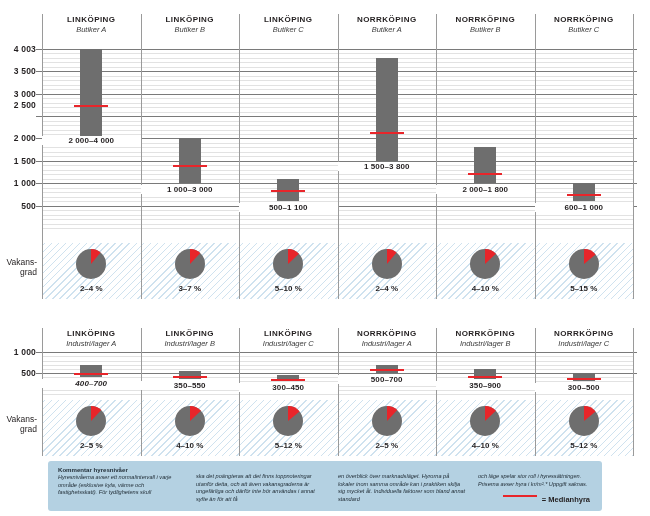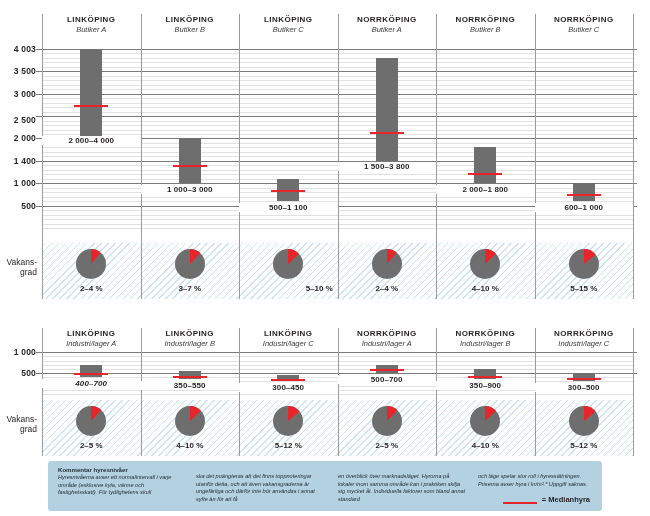--- a/index.html
+++ b/index.html
@@ -56,21 +56,21 @@
   }
 
   
   #footer-box{
     position:absolute;left:48px;top:461px;width:554px;height:50px;
     background:#b4d1e2;border-radius:3px;
   }
   .fcol{position:absolute;top:5px;font-size:5.6px;line-height:7.6px;font-style:italic;color:#1e2a33;}
   .fcol b{font-style:normal;font-weight:bold;font-size:6.1px;display:block;margin-bottom:.5px;}
   .findent{text-indent:6px;}
-  .legend{position:absolute;right:12px;bottom:7px;display:flex;align-items:flex-end;gap:5px;}
+  .legend{position:absolute;right:12px;bottom:7px;display:flex;align-items:flex-start;gap:5px;}
   .legend-line{width:34px;height:0;border-top:2.4px solid #e8252a;}
   .legend-txt{font-size:7.5px;font-weight:bold;}
 </style>
 </head>
 <body>
 
 <div class="panel" id="panel-top" style="top:0;height:310px;">
   <div class="plotwrap" id="plot-top" style="left:0;top:0;width:650px;height:310px;">
       <div class="vac" style="left:42px;width:591px;top:243px;height:56px;"></div>
       <div class="gline minor" style="left:42px;width:591px;top:228.00px;"></div>
@@ -112,25 +112,25 @@
       <div class="gline minor" style="left:42px;width:591px;top:66.86px;"></div>
       <div class="gline minor" style="left:42px;width:591px;top:62.38px;"></div>
       <div class="gline minor" style="left:42px;width:591px;top:57.90px;"></div>
       <div class="gline minor" style="left:42px;width:591px;top:53.43px;"></div>
       <div class="gline minor" style="left:42px;width:591px;top:48.95px;"></div>
       <div class="gline" style="left:36px;width:601px;top:205.62px;"></div>
       <div class="axis-label" style="top:205.62px;right:614px;">500</div>
       <div class="gline" style="left:36px;width:601px;top:183.24px;"></div>
       <div class="axis-label" style="top:183.24px;right:614px;">1 000</div>
       <div class="gline" style="left:36px;width:601px;top:160.86px;"></div>
-      <div class="axis-label" style="top:160.86px;right:614px;">1 400</div>
+      <div class="axis-label" style="top:160.86px;right:614px;">1 500</div>
       <div class="gline" style="left:36px;width:601px;top:138.48px;"></div>
       <div class="axis-label" style="top:138.48px;right:614px;">2 000</div>
       <div class="gline" style="left:36px;width:601px;top:116.10px;"></div>
-      <div class="axis-label" style="top:120px;right:614px;">2 500</div>
+      <div class="axis-label" style="top:105px;right:614px;">2 500</div>
       <div class="gline" style="left:36px;width:601px;top:93.71px;"></div>
       <div class="axis-label" style="top:93.71px;right:614px;">3 000</div>
       <div class="gline" style="left:36px;width:601px;top:71.33px;"></div>
       <div class="axis-label" style="top:71.33px;right:614px;">3 500</div>
       <div class="gline" style="left:36px;width:601px;top:48.95px;"></div>
       <div class="axis-label" style="top:48.95px;right:614px;">4 003</div>
       <div class="colsep" style="left:42.00px;top:14px;height:285px;"></div>
       <div class="colsep" style="left:140.50px;top:14px;height:285px;"></div>
       <div class="colsep" style="left:239.00px;top:14px;height:285px;"></div>
       <div class="colsep" style="left:337.50px;top:14px;height:285px;"></div>
@@ -165,21 +165,21 @@
         <div class="city">LINKÖPING</div>
         <div class="seg">Butiker C</div>
       </div>
       <div class="bar" style="left:277.25px;width:22px;top:178.76px;height:22.38px;"></div>
       <div class="median" style="left:271.25px;width:34px;top:189.50px;"></div>
       <div class="rangelbl" style="left:239px;width:98.5px;top:202.64px;">500–1 100</div>
       <div class="pie" style="left:273.25px;top:249px;width:30px;height:30px;"><svg width="30" height="30" viewBox="0 0 30 30">
           <circle cx="15" cy="15" r="15" fill="#6e6e6e"></circle>
           <path d="M 15 15 L 15 0 A 15 15 0 0 1 25.93 4.73 Z" fill="#e8252a"></path>
         </svg></div>
-      <div class="pielbl" style="left:239px;width:98.5px;top:284px;padding-left:31px;">5–10 %</div>
+      <div class="pielbl" style="left:239px;width:98.5px;top:284px;">5–10 %</div>
       <div class="colhead" style="left:337.5px;width:98.5px;top:14px;">
         <div class="city">NORRKÖPING</div>
         <div class="seg">Butiker A</div>
       </div>
       <div class="bar" style="left:375.75px;width:22px;top:57.90px;height:102.95px;"></div>
       <div class="median" style="left:369.75px;width:34px;top:131.76px;"></div>
       <div class="rangelbl" style="left:337.5px;width:98.5px;top:162.36px;">1 500–3 800</div>
       <div class="pie" style="left:371.75px;top:249px;width:30px;height:30px;"><svg width="30" height="30" viewBox="0 0 30 30">
           <circle cx="15" cy="15" r="15" fill="#6e6e6e"></circle>
           <path d="M 15 15 L 15 0 A 15 15 0 0 1 24.56 3.44 Z" fill="#e8252a"></path>

